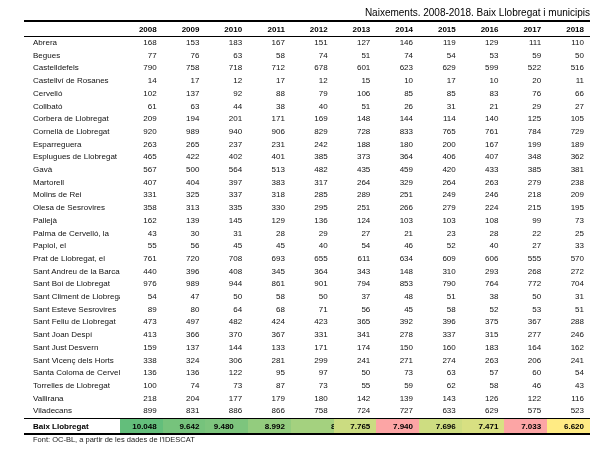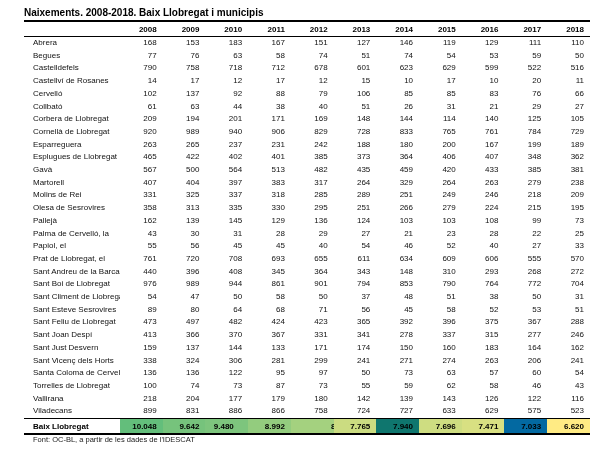--- a/index.html
+++ b/index.html
@@ -11,25 +11,26 @@
   }
   .page {
     position: relative;
     width: 609px; height: 458px;
     box-sizing: border-box;
     padding: 5px 19px 0 24px;
     background: #ffffff;
   }
   .title {
     font-size: 10px;
-    font-weight: bold;
+    font-weight: normal;
     color: #000;
     height: 15px;
     line-height: 15px;
     white-space: nowrap;
+    text-align: right;
   }
   table.births {
     border-collapse: collapse;
     table-layout: fixed;
     width: 566px;
     border-top: 2px solid #000;
   }
   table.births th, table.births td {
     font-size: 8px;
     padding: 0 6px 0 0;
@@ -518,23 +519,23 @@
       </tbody>
     <tfoot>
       <tr>
           <td class="name">Baix Llobregat</td>
           <td style="background: rgb(99, 190, 123);">10.048</td>
           <td style="background: rgb(118, 195, 124);">9.642</td>
           <td style="background: rgb(125, 197, 125); text-align: center;">9.480</td>
           <td style="background: rgb(147, 204, 126);">8.992</td>
           <td style="background: rgb(164, 209, 127); padding-left: 40px;">8.616</td>
           <td style="background: rgb(203, 220, 129);">7.765</td>
-          <td style="background: #0f766e;">7.940</td>
+          <td style="background: #fca5a5;">7.940</td>
           <td style="background: rgb(206, 221, 129); margin-top: 24px;">7.696</td>
           <td style="background: rgb(216, 224, 130);">7.471</td>
-          <td style="background: #0369a1;">7.033</td>
+          <td style="background: #fca5a5;">7.033</td>
           <td style="background: rgb(255, 235, 132);">6.620</td>
         </tr>
     </tfoot>
   </table>
 
   <div class="footer">Font: OC-BL, a partir de les dades de l'IDESCAT</div>
 </div>
 
 </body></html>

